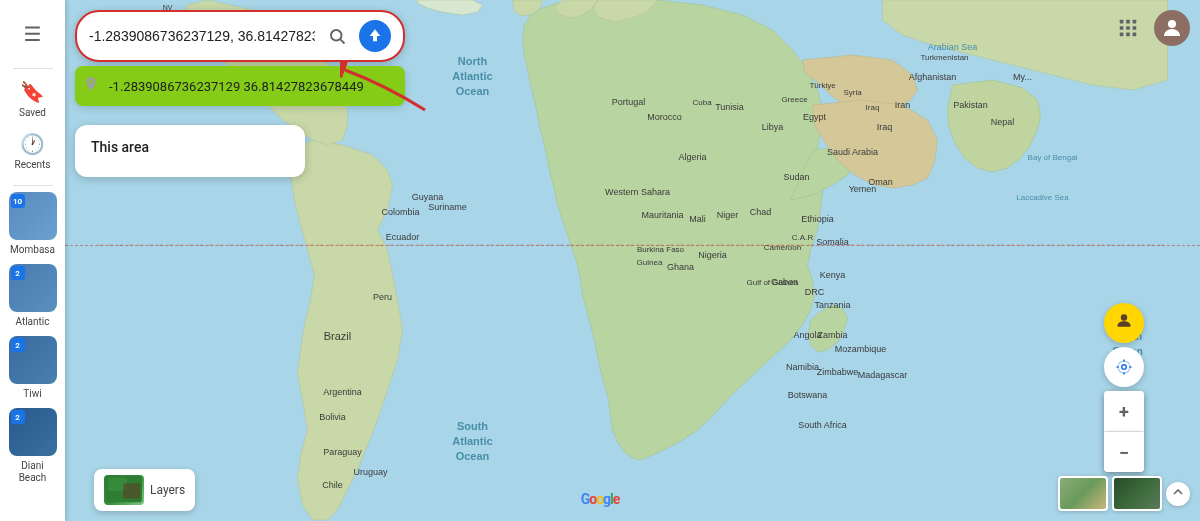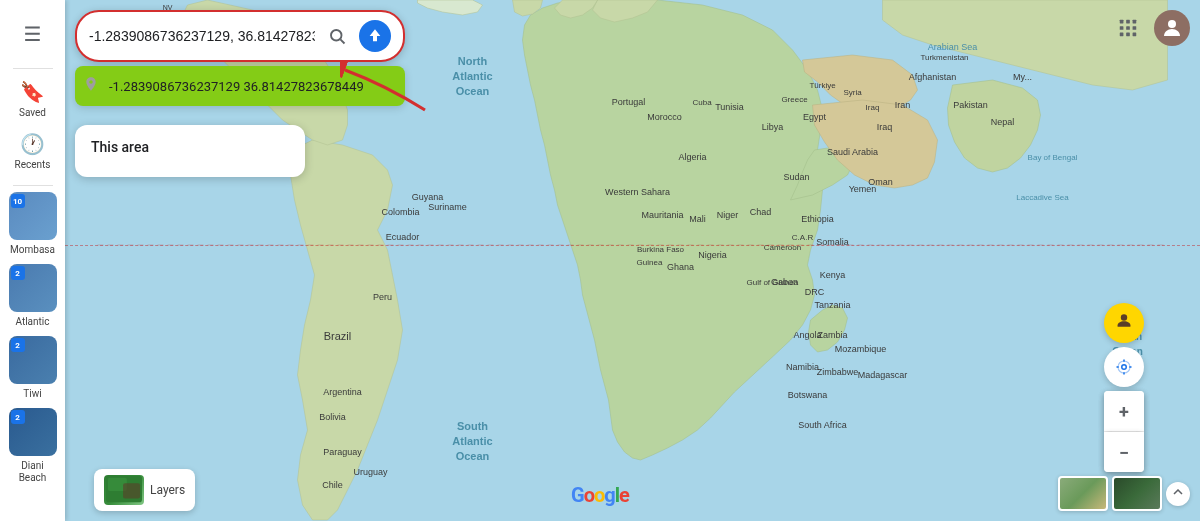--- a/index.html
+++ b/index.html
@@ -221,21 +221,21 @@
       padding: 2px;
     }
 
     
     #google-logo {
       position: absolute;
       bottom: 14px;
       left: 50%;
       transform: translateX(-50%);
       z-index: 10;
-      font-size: 20px;
+      font-size: 14px;
       font-weight: bold;
       letter-spacing: -1px;
     }
     .g-blue { color: #4285f4; }
     .g-red { color: #ea4335; }
     .g-yellow { color: #fbbc05; }
     .g-green { color: #34a853; }
 
     
     #right-controls {

